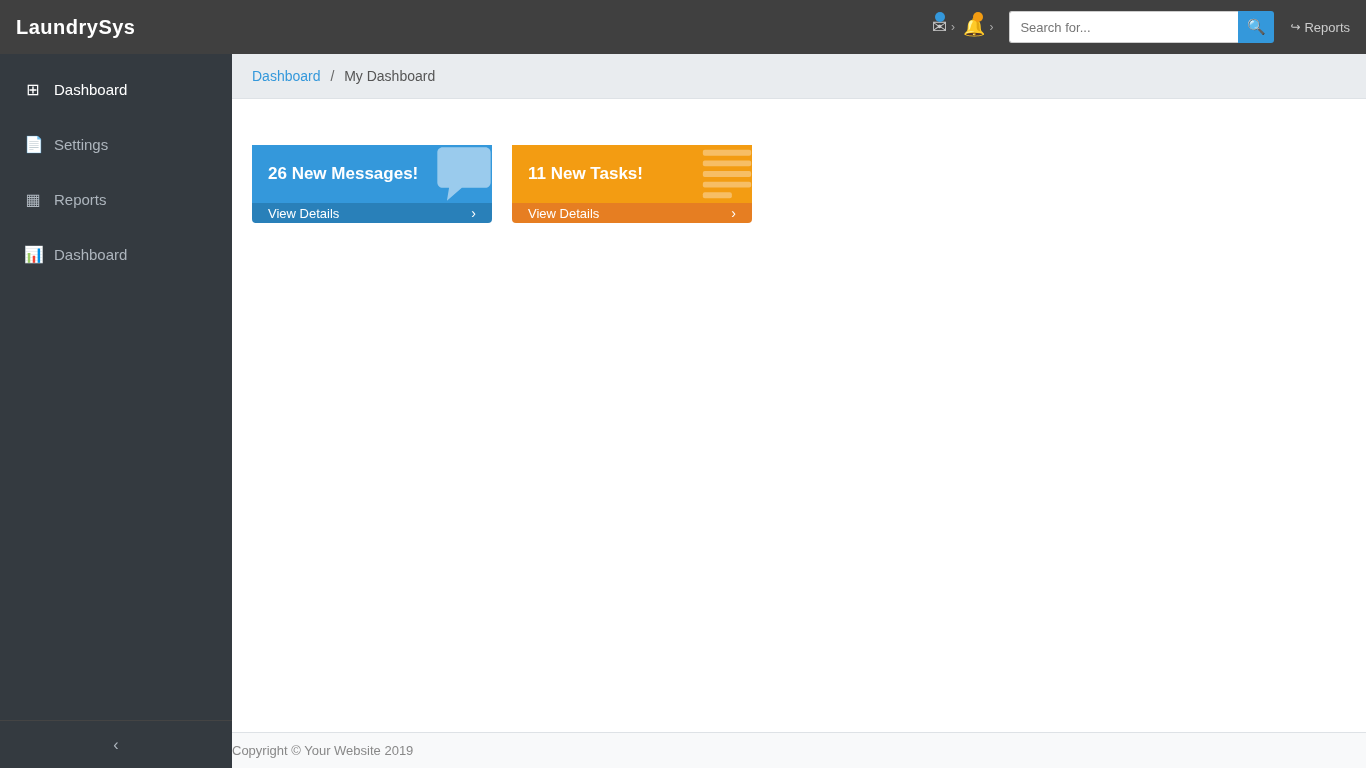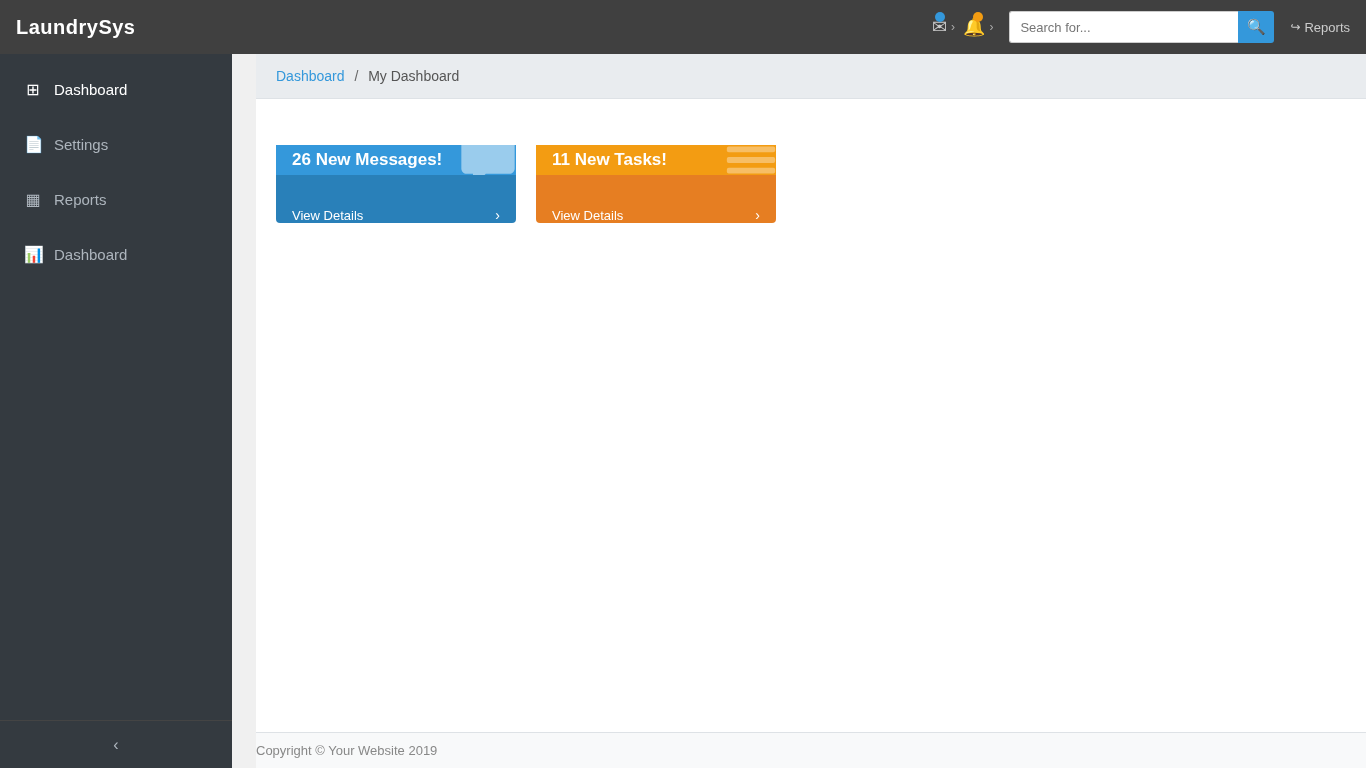--- a/index.html
+++ b/index.html
@@ -145,21 +145,20 @@
       font-size: 16px;
     }
 
     
     .content-area {
       flex: 1;
       display: flex;
       flex-direction: column;
       background: #f0f0f0;
       overflow: hidden;
-      padding-left: 24px;
     }
 
     
     .breadcrumb-bar {
       background: #e9ecef;
       padding: 14px 20px;
       border-bottom: 1px solid #dee2e6;
       font-size: 14px;
     }
     .breadcrumb-link {
@@ -208,23 +207,23 @@
       overflow: hidden;
       margin-top: 22px;
     }
     .card-title {
       color: #fff;
       font-size: 17px;
       font-weight: bold;
       z-index: 1;
     }
     .card-bottom {
-      height: 48px;
-      display: flex;
-      align-items: flex-end;
+      height: 20px;
+      display: flex;
+      align-items: center;
       justify-content: space-between;
       padding: 0 16px;
       font-size: 13px;
       color: #fff;
     }
     .card-view-details {
       display: flex;
       align-items: center;
       gap: 6px;
     }

